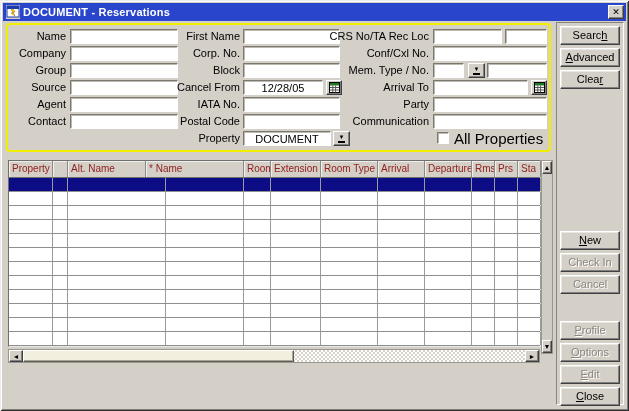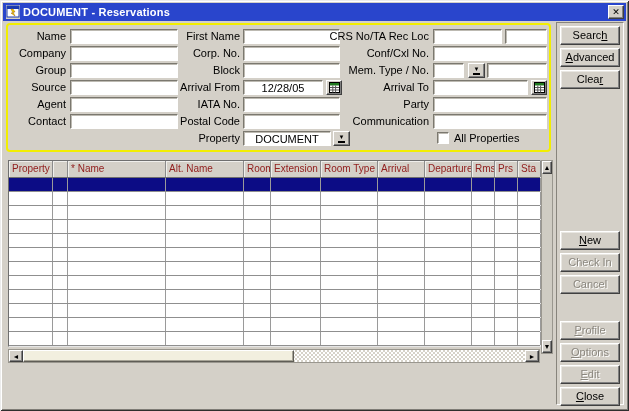--- a/index.html
+++ b/index.html
@@ -22,21 +22,21 @@
   .fld{position:absolute;height:15px;background:#fff;border:1px solid;border-color:#7b786f #fff #fff #7b786f;
     box-shadow:inset 1px 1px 0 #bdbab2;font-size:11px;padding:0 2px;color:#000;outline:none;}
   .fld.c1{left:62px;width:108px;}
   .fld.c2{left:235px;width:97px;text-align:center;}
   .fld.c3{left:425px;width:114px;}
   .r0{top:4px}.r1{top:21px}.r2{top:38px}.r3{top:55px}.r4{top:72px}.r5{top:89px}.r6{top:106px}
   .mini{position:absolute;height:15px;background:#d4d0c8;border:1px solid;border-color:#fff #404040 #404040 #fff;
     box-shadow:inset -1px -1px 0 #808080;display:flex;align-items:center;justify-content:center;padding:0;}
   .lovg{font-size:6px;line-height:1;color:#000;border-bottom:2px solid #000;padding:0 1px 1px 1px;}
   .chk{position:absolute;width:12px;height:12px;background:#fff;border:1px solid;border-color:#7b786f #fff #fff #7b786f;box-shadow:inset 1px 1px 0 #bdbab2;}
-  .chklab{position:absolute;font-size:11px;line-height:13px;white-space:nowrap;}
+  .chklab{position:absolute;font-size:15px;line-height:13px;white-space:nowrap;}
   
   .btnpanel{position:absolute;left:556px;top:22px;width:68px;height:383px;border:1px solid;border-color:#87847c #fdfdfd #fdfdfd #87847c;}
   .btn{position:absolute;left:3px;width:60px;height:19px;background:#d4d0c8;border:1px solid;border-color:#fff #404040 #404040 #fff;
     box-shadow:inset -1px -1px 0 #808080, inset 1px 1px 0 #e9e7e2;font-size:11px;color:#000;padding:0;line-height:17px;}
   .btn.disabled{color:#8b877f;text-shadow:1px 1px 0 #fff;}
   
   .grid{position:absolute;left:8px;top:160px;width:533px;height:187px;background:#fff;border:1px solid;border-color:#6f6f6f #e6e6e6 #e6e6e6 #6f6f6f;}
   .thead{display:flex;height:17px;background:#d4d0c8;border-bottom:1px solid #6f6f6f;}
   .th{height:16px;line-height:16px;font-size:10px;color:#92201f;padding:0 0 0 3px;border-right:1px solid #8b8b8b;
     box-shadow:inset 1px 1px 0 #f0efec;white-space:nowrap;overflow:hidden;flex:0 0 auto;}
@@ -87,21 +87,21 @@
     <input class="fld c1 r4" value="" style="">
     <span class="lab c1 r5">Contact</span>
     <input class="fld c1 r5" value="" style="">
 
     <span class="lab c2 r0">First Name</span>
     <input class="fld c2 r0" value="" style="">
     <span class="lab c2 r1">Corp. No.</span>
     <input class="fld c2 r1" value="" style="">
     <span class="lab c2 r2">Block</span>
     <input class="fld c2 r2" value="" style="">
-    <span class="lab c2 r3">Arrival From</span>
+    <span class="lab c2 r3">Cancel From</span>
     <input class="fld c2 r3" style="width: 80px;" value="12/28/05">
     <button class="mini r3" style="left:318px;width:16px">
       <svg width="11" height="11" viewBox="0 0 11 11">
         <rect x="0.5" y="0.5" width="10" height="10" fill="#fff" stroke="#000"></rect>
         <rect x="1" y="1" width="9" height="2.5" fill="#1f7a1f"></rect>
         <path d="M1 5.5h9M1 8h9M3.8 3.5v7M6.6 3.5v7" stroke="#555" stroke-width="1" fill="none"></path>
       </svg>
     </button>
     <span class="lab c2 r4">IATA No.</span>
     <input class="fld c2 r4" value="" style="">
@@ -151,22 +151,22 @@
     <button class="btn disabled" style="top:320px"><u>O</u>ptions</button>
     <button class="btn disabled" style="top:298px"><u>P</u>rofile</button>
     <button class="btn disabled" style="top:342px"><u>E</u>dit</button>
     <button class="btn" style="top:364px"><u>C</u>lose</button>
   </div>
 
   <div class="grid">
     <div class="thead" id="table-header">
         <div class="th" style="width: 44px;">Property</div>
         <div class="th" style="width: 15px;"></div>
+        <div class="th" style="width: 78px;">Alt. Name</div>
         <div class="th" style="width: 98px;">* Name</div>
-        <div class="th" style="width: 78px;">Alt. Name</div>
         <div class="th" style="width: 27px;">Room</div>
         <div class="th" style="width: 50px;">Extension</div>
         <div class="th" style="width: 57px;">Room Type</div>
         <div class="th" style="width: 47px;">Arrival</div>
         <div class="th" style="width: 47px;">Departure</div>
         <div class="th" style="width: 23px;">Rms</div>
         <div class="th" style="width: 23px;">Prs</div>
         <div class="th" style="width: 23px;">Sta</div>
       </div>
     <div id="table-body">

